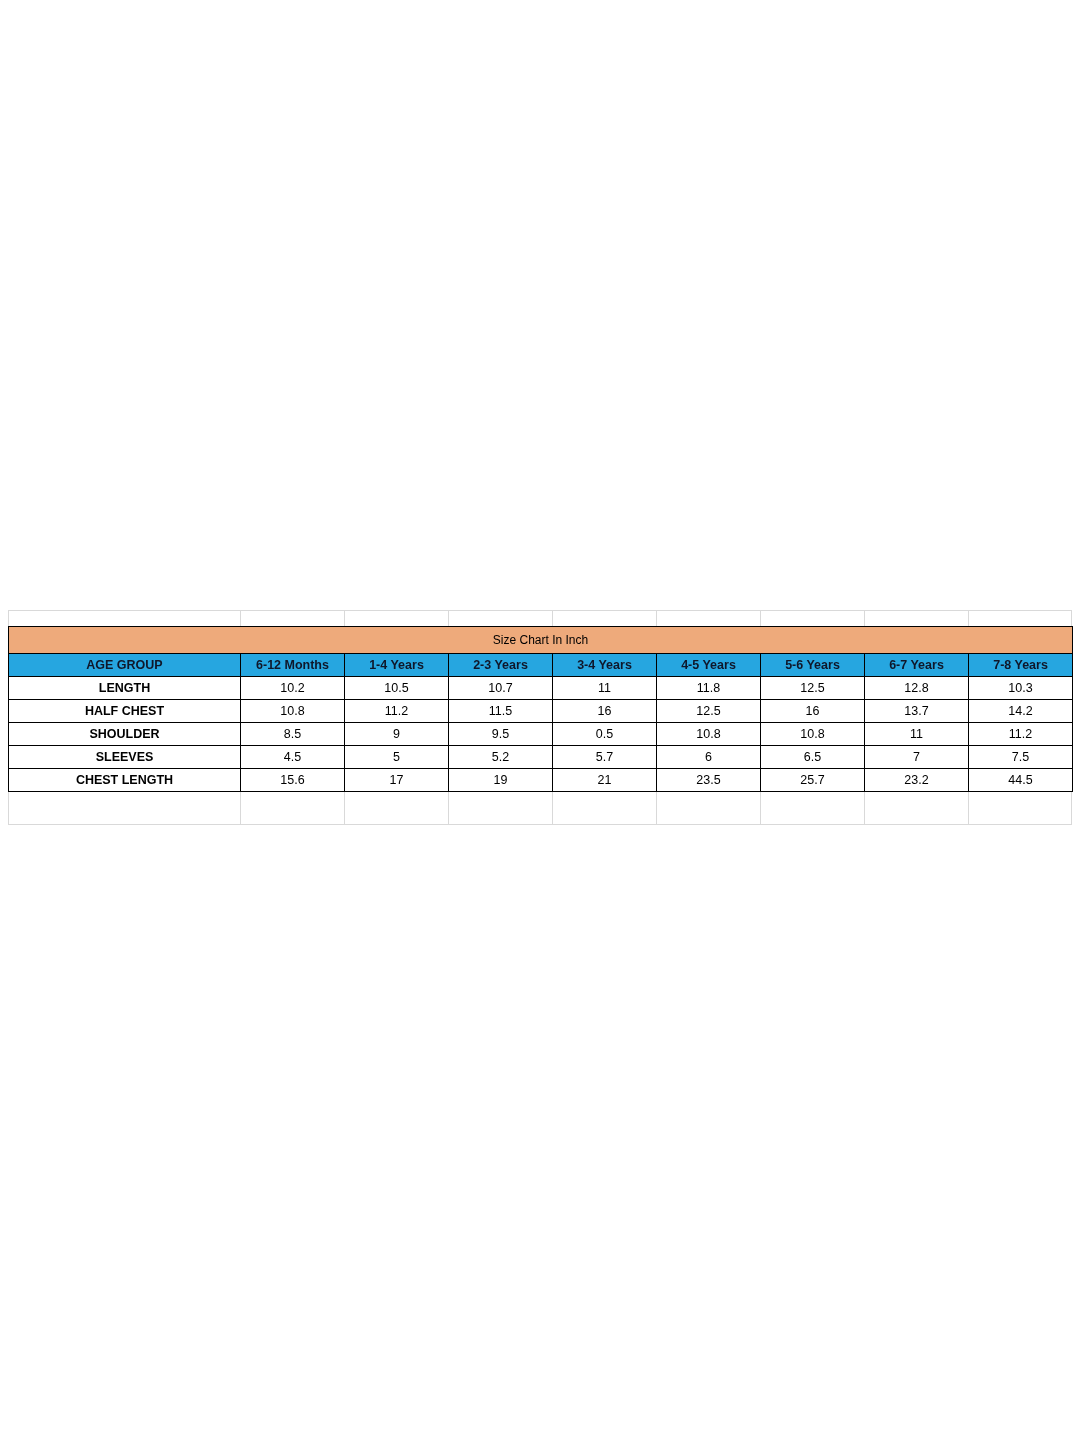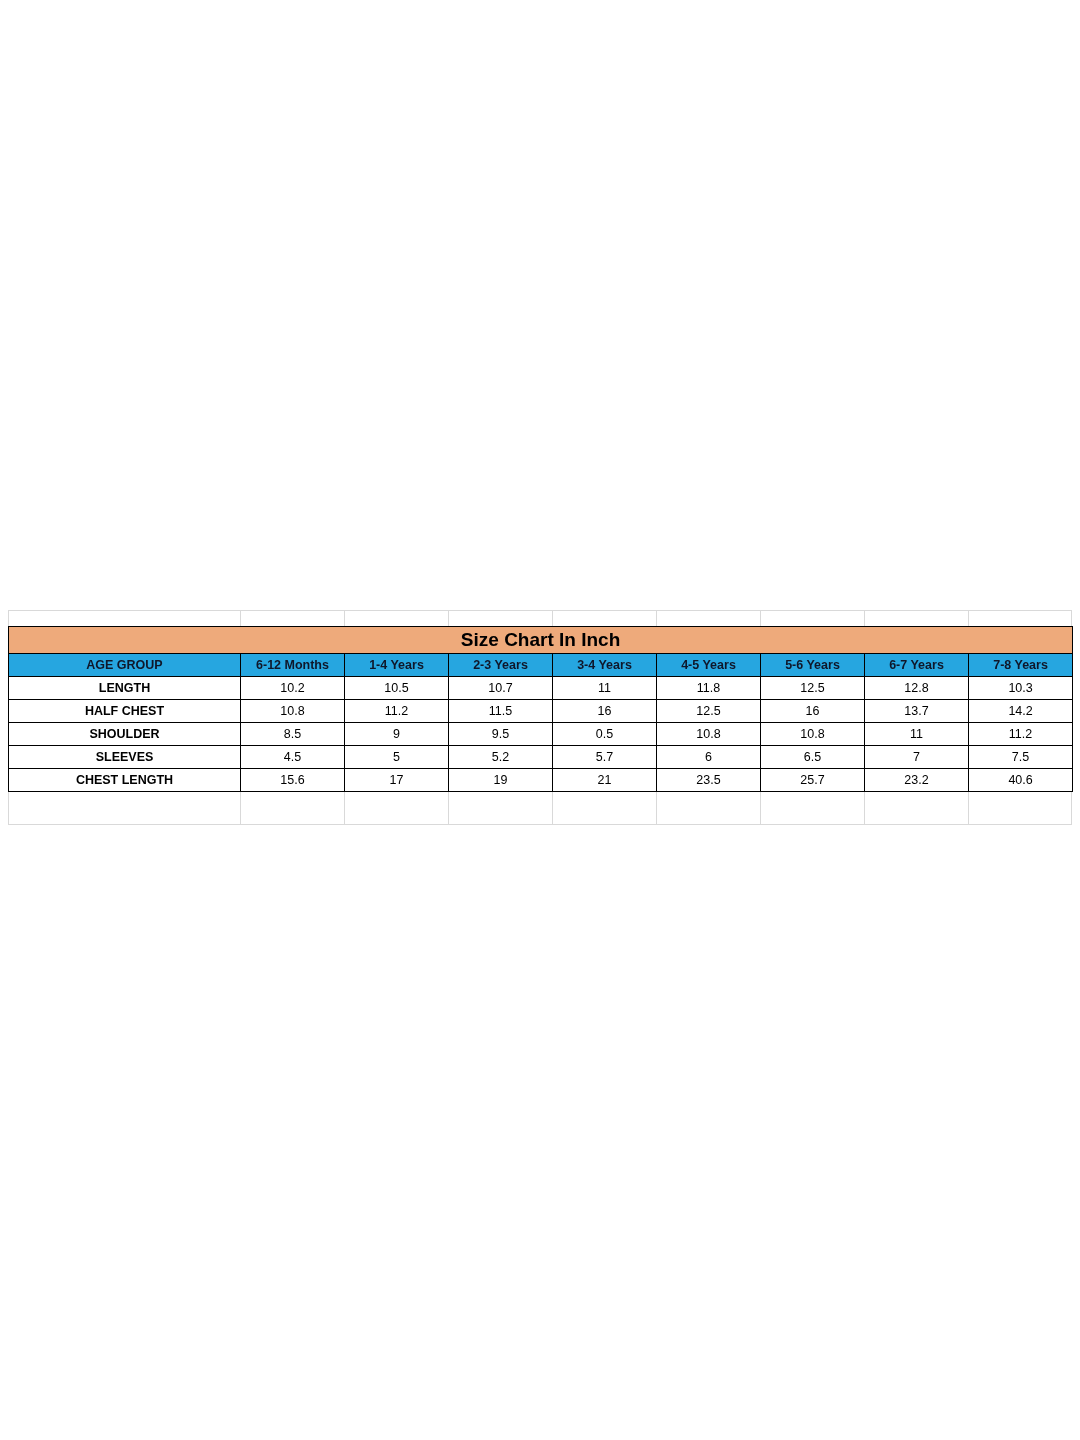--- a/index.html
+++ b/index.html
@@ -61,22 +61,22 @@
     text-align: center;
     vertical-align: middle;
     font-size: 12.5px;
     color: #000000;
     white-space: nowrap;
     overflow: hidden;
   }
 
   tr.title-row td {
     background: #eeaa7b;
-    font-weight: bold;
-    font-size: 19px;
+    font-weight: normal;
+    font-size: 12px;
     height: 26px;
     line-height: 26px;
   }
 
   tr.header-row th {
     background: #26a6e0;
     font-weight: bold;
     font-size: 12.5px;
     height: 22px;
     line-height: 22px;
@@ -191,17 +191,17 @@
 
       <tr>
         <td class="row-label">CHEST LENGTH</td>
         <td>15.6</td>
         <td>17</td>
         <td>19</td>
         <td>21</td>
         <td>23.5</td>
         <td>25.7</td>
         <td>23.2</td>
-        <td>40.6</td>
+        <td>44.5</td>
       </tr>
     </tbody>
   </table>
 </div>
 
 </body></html>

